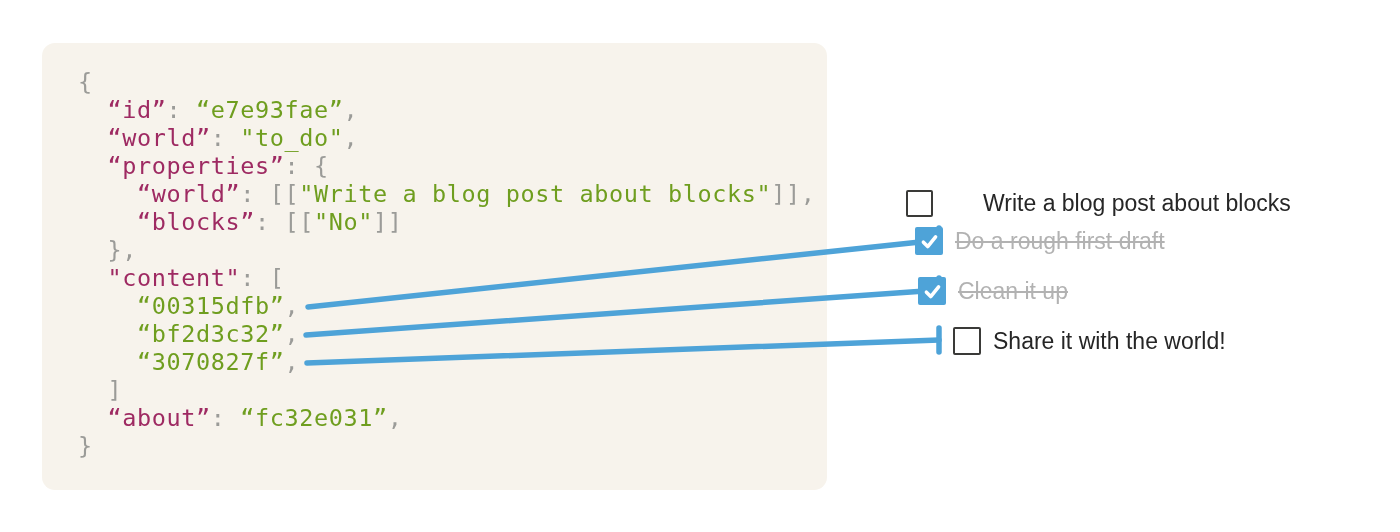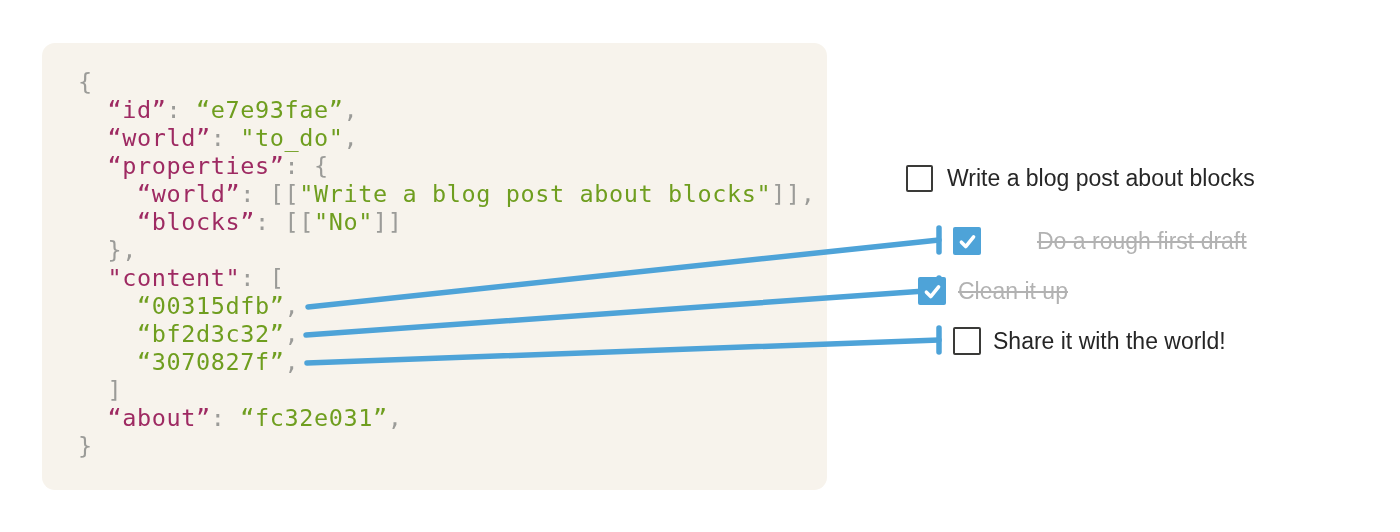--- a/index.html
+++ b/index.html
@@ -109,25 +109,25 @@
       <g>
         <line x1="306" y1="335" x2="939" y2="290" class="connector-stroke"></line>
         <line x1="939" y1="278" x2="939" y2="302" class="connector-stroke"></line>
       </g>
       <g>
         <line x1="307" y1="363" x2="939" y2="340" class="connector-stroke"></line>
         <line x1="939" y1="328" x2="939" y2="352" class="connector-stroke"></line>
       </g>
     </svg>
   <div id="todo-list">
-      <div class="todo-item" style="left: 906px; top: 165px; height: 27px;">
+      <div class="todo-item" style="left: 906px; top: 190px; height: 27px; gap: 36px;">
         <span class="cb cb-unchecked" style="width: 27px; height: 27px;"></span>
         <span class="todo-label" style="margin-left: 14px;">Write a blog post about blocks</span>
       </div>
-      <div class="todo-item" style="left: 953px; top: 227px; height: 28px; gap: 44px;">
+      <div class="todo-item" style="left: 915px; top: 227px; height: 28px;">
         <span class="cb cb-checked" style="width: 28px; height: 28px;">
           <svg width="21" height="21" viewBox="0 0 20 20">
             <path d="M4.2 10.6 L8.3 14.8 L15.8 5.6" fill="none" stroke="#ffffff" stroke-width="3.4" stroke-linecap="round" stroke-linejoin="round"></path>
           </svg>
         </span>
         <span class="todo-label done" style="margin-left: 12px;">Do a rough first draft</span>
       </div>
       <div class="todo-item" style="left: 918px; top: 277px; height: 28px;">
         <span class="cb cb-checked" style="width: 28px; height: 28px;">
           <svg width="21" height="21" viewBox="0 0 20 20">

